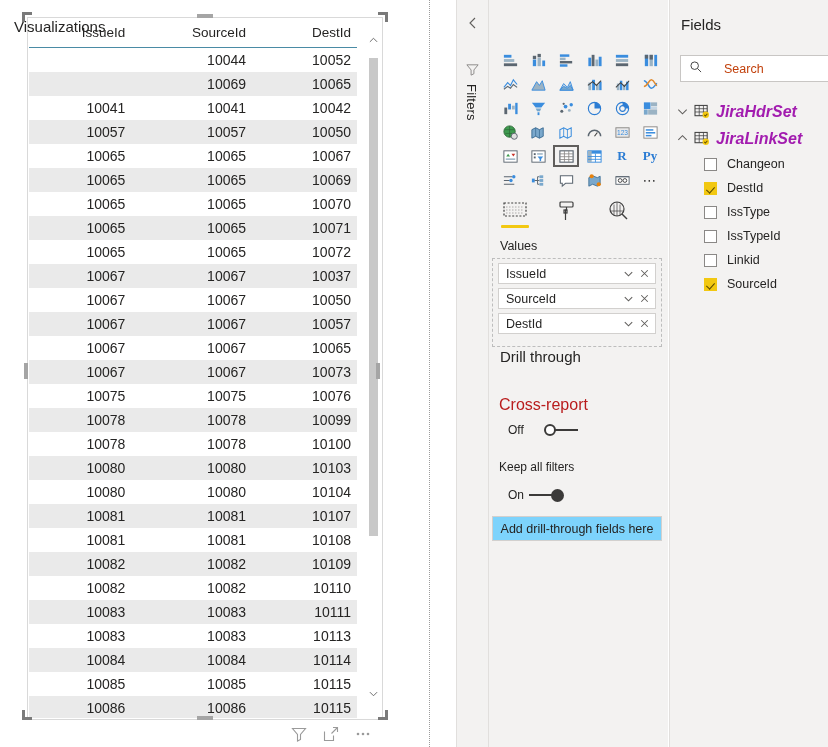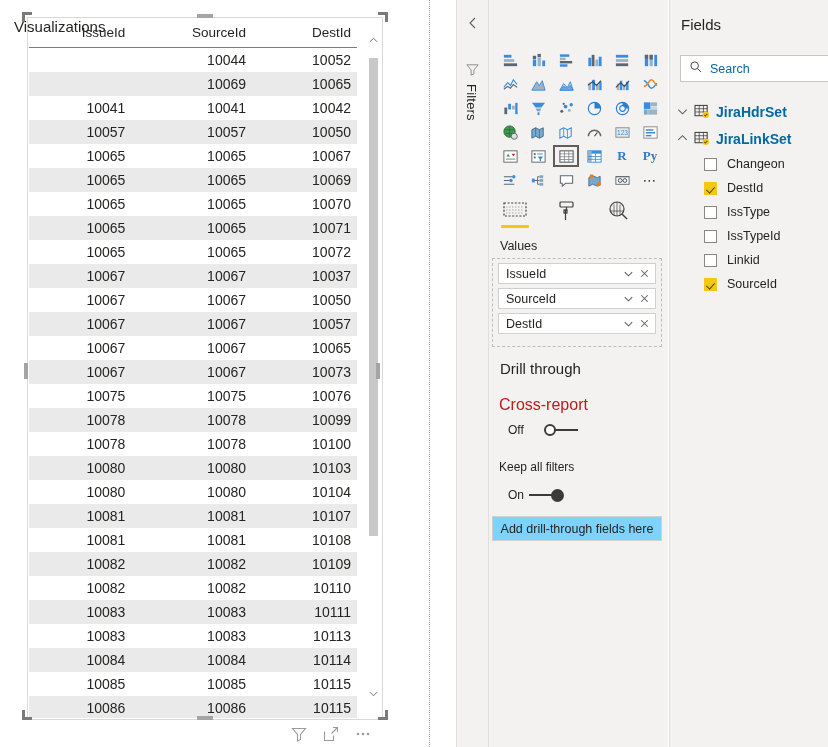--- a/index.html
+++ b/index.html
@@ -139,21 +139,21 @@
   .well-chip{
     height:21px;background:#ffffff;border:1px solid #d2d0ce;
     margin-bottom:4px;display:flex;align-items:center;
     padding:0 4px 0 7px;box-sizing:border-box;
   }
   .well-chip .nm{flex:1;font-size:12.5px;color:#252423;}
   .well-chip .chev,.well-chip .x{
     width:13px;height:13px;color:#605e5c;margin-left:3px;
   }
   
-  #drill-title{position:absolute;left:500px;top:360px;font-size:15px;color:#252423;}
+  #drill-title{position:absolute;left:500px;top:348px;font-size:15px;color:#252423;}
   #crossrep-label{position:absolute;left:499px;top:396px;font-size:16px;color:#b91c1c;}
   #crossrep-toggle{position:absolute;left:508px;top:423px;display:flex;align-items:center;gap:20px;}
   #keepall-label{position:absolute;left:499px;top:460px;font-size:12px;color:#252423;}
   #keepall-toggle{position:absolute;left:508px;top:488px;display:flex;align-items:center;gap:5px;}
   .tgl-txt{font-size:12px;color:#252423;}
   .tgl-off{position:relative;width:36px;height:12px;}
   .tgl-off .bar{position:absolute;left:10px;top:5px;width:24px;height:2px;background:#3b3a39;}
   .tgl-off .knob{position:absolute;left:0;top:0;width:12px;height:12px;border:2px solid #3b3a39;border-radius:50%;background:#fff;box-sizing:border-box;}
   .tgl-on{position:relative;width:36px;height:12px;}
   .tgl-on .bar{position:absolute;left:0px;top:5px;width:26px;height:2px;background:#3b3a39;}
@@ -168,26 +168,26 @@
   #fields-pane{
     position:absolute;left:669px;top:0;width:159px;height:747px;
     background:#f3f2f1;border-left:1px solid #e1dfdd;box-sizing:border-box;
   }
   #fields-title{position:absolute;left:681px;top:16px;font-size:15px;color:#252423;}
   #fields-search{
     position:absolute;left:680px;top:55px;width:160px;height:27px;
     background:#ffffff;border:1px solid #c8c6c4;box-sizing:border-box;
     display:flex;align-items:center;padding-left:8px;gap:7px;
   }
-  #fields-search .ph{font-size:12.5px;color:#0369a1;}
+  #fields-search .ph{font-size:12.5px;color:#c2410c;margin-left:14px;}
   #fields-tree{position:absolute;left:672px;top:98px;width:156px;}
   .tbl-node{display:flex;align-items:center;height:27px;gap:5px;padding-left:4px;}
   .tbl-node .chev{width:13px;height:13px;color:#605e5c;flex:0 0 13px;}
   .tbl-node .tico{width:17px;height:15px;position:relative;flex:0 0 17px;}
-  .tbl-node .nm{font-size:14px;color:#0369a1;font-weight:600;}
+  .tbl-node .nm{font-size:16px;color:#a21caf;font-weight:600;font-style:italic;}
   .fld-row{display:flex;align-items:center;height:24px;gap:10px;padding-left:32px;}
   .cbx{width:13px;height:13px;border:1px solid #8a8886;background:#fff;box-sizing:border-box;flex:0 0 13px;position:relative;}
   .cbx.on{background:#f2c811;border-color:#f2c811;}
   .cbx.on::after{
     content:"";position:absolute;left:3px;top:2px;width:4px;height:7px;
     border:solid #5c4a00;border-width:0 1.6px 1.6px 0;transform:rotate(42deg);
   }
   .fld-row .nm{font-size:12.5px;color:#252423;}
 </style>
 </head>

